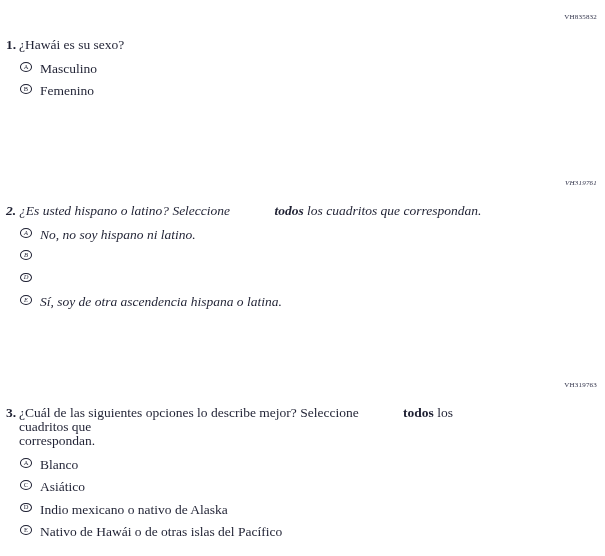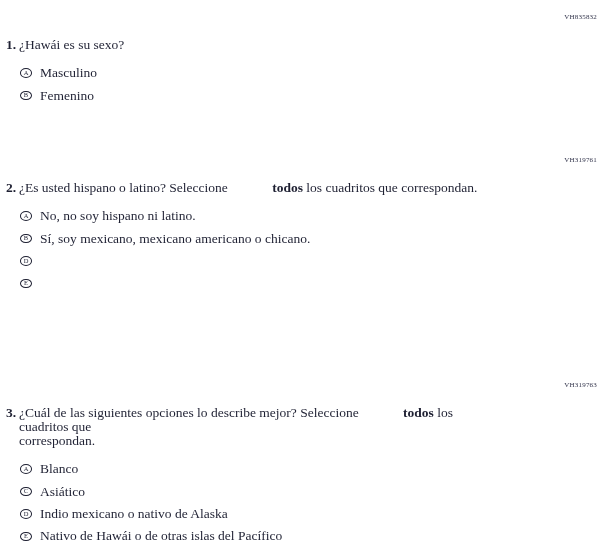--- a/index.html
+++ b/index.html
@@ -7,21 +7,21 @@
     width:605px; height:556px;
     position:relative;
     background:#ffffff;
     font-family:"Liberation Serif", serif;
     color:#1f2133;
     overflow:hidden;
   }
   #page { position:absolute; inset:0;padding-left:36px; }
   .question-block { position:absolute; left:6px; right:8px; }
   #page .question-block:nth-of-type(1) { top:13px; }
-  #page .question-block:nth-of-type(2) { top:156px; }
+  #page .question-block:nth-of-type(2) { top:179px;font-style:italic; }
   #page .question-block:nth-of-type(3) { top:381px; }
   .q-code {
     text-align:right;
     font-size:7px;
     line-height:8px;
     letter-spacing:0.2px;
     color:#31334a;
   }
   .q-head {
     display:flex;
@@ -32,21 +32,20 @@
   .q-num {
     font-weight:bold;
     flex:0 0 13px;
     width:13px;
   }
   .q-prompt { max-width:464px; }
   .q-prompt b { font-weight:bold;margin-left:41px; }
   .q-options { margin-top:10px; margin-left:14px; }
   .opt-row {
     display:flex;
-    align-items:center;
     height:22.4px;
     cursor:default;
   }
   .opt-bubble {
     flex:0 0 12px;
     width:12px; height:9.5px;
     box-sizing:border-box;
     border:1px solid #1f2133;
     border-radius:50%;
     display:flex;
@@ -86,27 +85,27 @@
       <span class="q-num">2.</span>
       <span class="q-prompt"><span>¿Es usted hispano o latino? Seleccione </span><b>todos</b><span> los cuadritos que correspondan.</span></span>
     </div>
     <div class="q-options">
         <div class="opt-row">
     <span class="opt-bubble">A</span>
     <span class="opt-label">No, no soy hispano ni latino.</span>
   </div>
         <div class="opt-row">
     <span class="opt-bubble">B</span>
-    <span class="opt-label">Sí, soy mexicano, mexicano americano o chicano.</span>
   </div>
         <div class="opt-row">
     <span class="opt-bubble">D</span>
   </div>
         <div class="opt-row">
     <span class="opt-bubble">E</span>
+    <span class="opt-label">Sí, soy de otra ascendencia hispana o latina.</span>
   </div>
       </div>
   </section>
     <section class="question-block">
     <div class="q-code">VH319763</div>
     <div class="q-head">
       <span class="q-num">3.</span>
       <span class="q-prompt"><span>¿Cuál de las siguientes opciones lo describe mejor? Seleccione </span><b>todos</b><span> los cuadritos que</span><br><span>correspondan.</span></span>
     </div>
     <div class="q-options">

